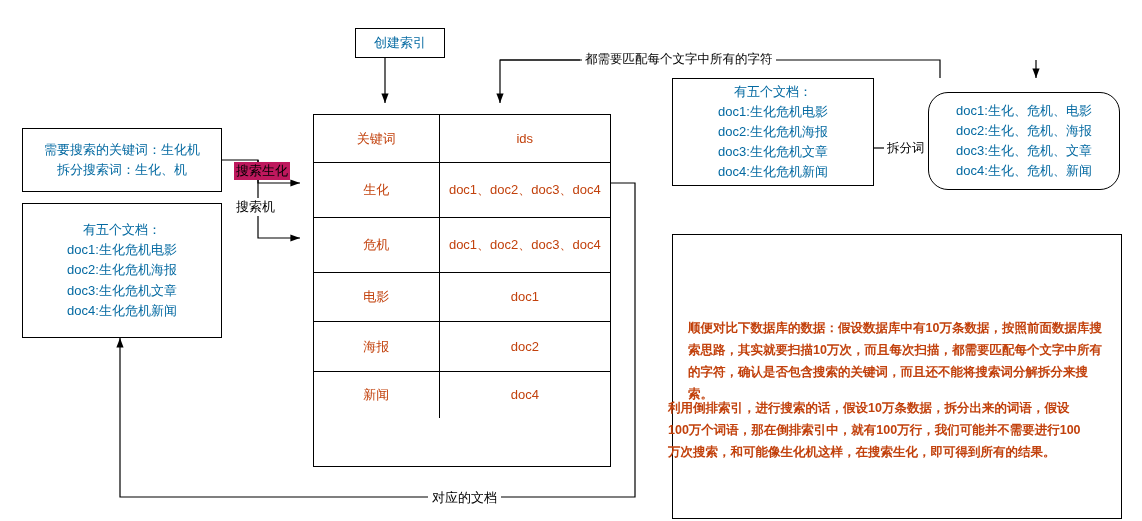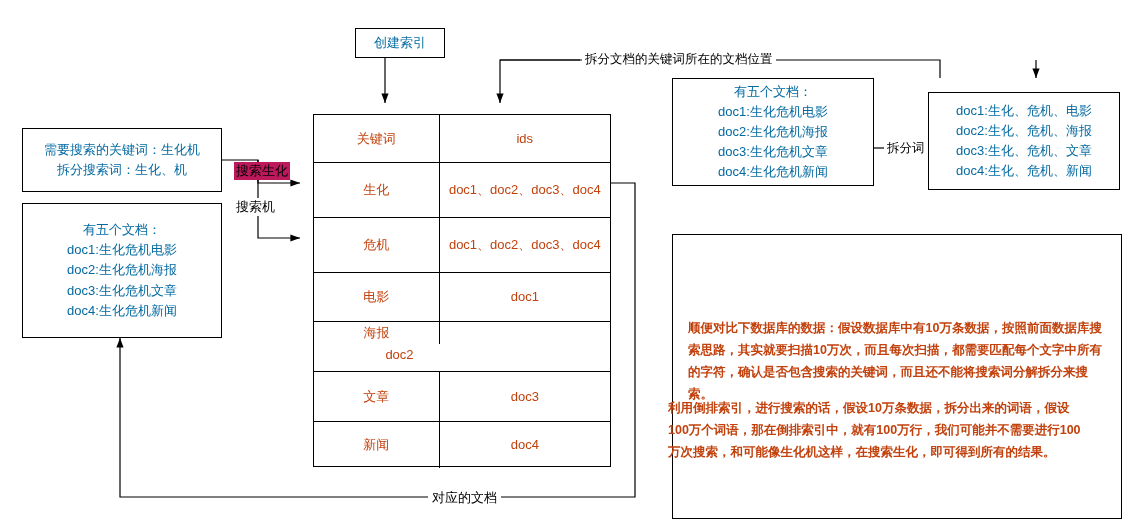--- a/index.html
+++ b/index.html
@@ -133,21 +133,21 @@
   </div>
 
   <div class="box center-box multiline" style="left:672px; top:78px; width:202px; height:108px;">
     <span>有五个文档：
 doc1:生化危机电影
 doc2:生化危机海报
 doc3:生化危机文章
 doc4:生化危机新闻</span>
   </div>
 
-  <div class="box center-box multiline" style="left:928px; top:92px; width:192px; height:98px;">
+  <div class="box center-box multiline" style="left:928px; top:92px; width:192px; height:98px;border-radius:20px;">
     <span>doc1:生化、危机、电影
 doc2:生化、危机、海报
 doc3:生化、危机、文章
 doc4:生化、危机、新闻</span>
   </div>
 
   <div class="box" style="left:672px; top:234px; width:450px; height:285px;"></div>
   <div class="para" style="left:688px; top:318px; width:418px;">顺便对比下数据库的数据：假设数据库中有10万条数据，按照前面数据库搜索思路，其实就要扫描10万次，而且每次扫描，都需要匹配每个文字中所有的字符，确认是否包含搜索的关键词，而且还不能将搜索词分解拆分来搜索。</div>
   <div class="para" style="left:668px; top:398px; width:418px;">利用倒排索引，进行搜索的话，假设10万条数据，拆分出来的词语，假设100万个词语，那在倒排索引中，就有100万行，我们可能并不需要进行100万次搜索，和可能像生化机这样，在搜索生化，即可得到所有的结果。</div>
 
@@ -161,35 +161,31 @@
       <div class="tcell right-col">doc1、doc2、doc3、doc4</div>
     </div>
     <div class="trow" style="height:55px;">
       <div class="tcell left-col">危机</div>
       <div class="tcell right-col">doc1、doc2、doc3、doc4</div>
     </div>
     <div class="trow" style="height:49px;">
       <div class="tcell left-col">电影</div>
       <div class="tcell right-col">doc1</div>
     </div>
-    <div class="trow" style="height:50px;flex-direction:column;">
+    <div class="trow" style="height:50px;">
       <div class="tcell left-col">海报</div>
       <div class="tcell right-col">doc2</div>
-    </div>
-    <div class="trow" style="height:50px;">
-      <div class="tcell left-col">文章</div>
-      <div class="tcell right-col">doc3</div>
     </div>
     <div class="trow" style="height:46px;">
       <div class="tcell left-col">新闻</div>
       <div class="tcell right-col">doc4</div>
     </div>
   </div>
 
-  <div class="label" style="left:582px; top:51px; font-size:12.5px; background:#ffffff; padding:0 3px;">拆分文档的关键词所在的文档位置</div>
+  <div class="label" style="left:582px; top:51px; font-size:12.5px; background:#ffffff; padding:0 3px;">都需要匹配每个文字中所有的字符</div>
 
   <div class="label" style="left:884px; top:140px; font-size:12.5px; background:#ffffff; padding:0 3px;font-family:Liberation Serif, serif;">拆分词</div>
 
   <div class="label" style="left:234px; top:162px; font-size:13px; background:#be185d; padding:0 2px;">搜索生化</div>
 
   <div class="label" style="left:234px; top:198px; font-size:13px; background:#ffffff; padding:0 2px;">搜索机</div>
 
   <div class="label" style="left:428px; top:489px; font-size:13px; background:#ffffff; padding:0 4px;">对应的文档</div>
 
 </div>

